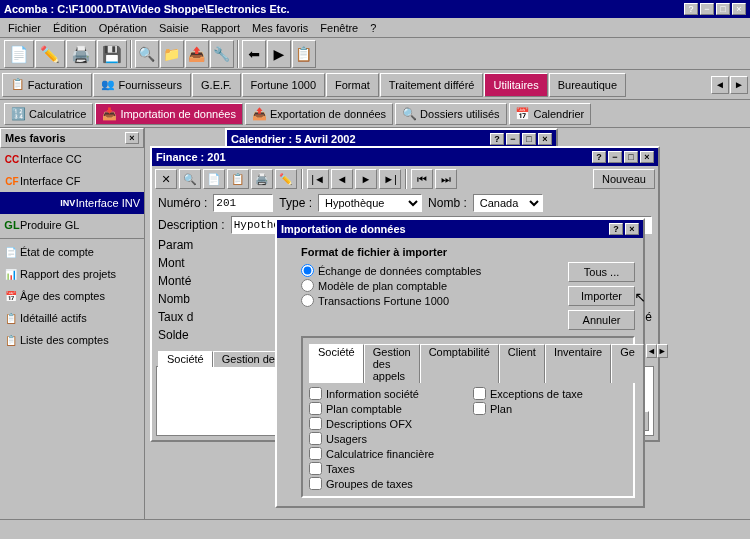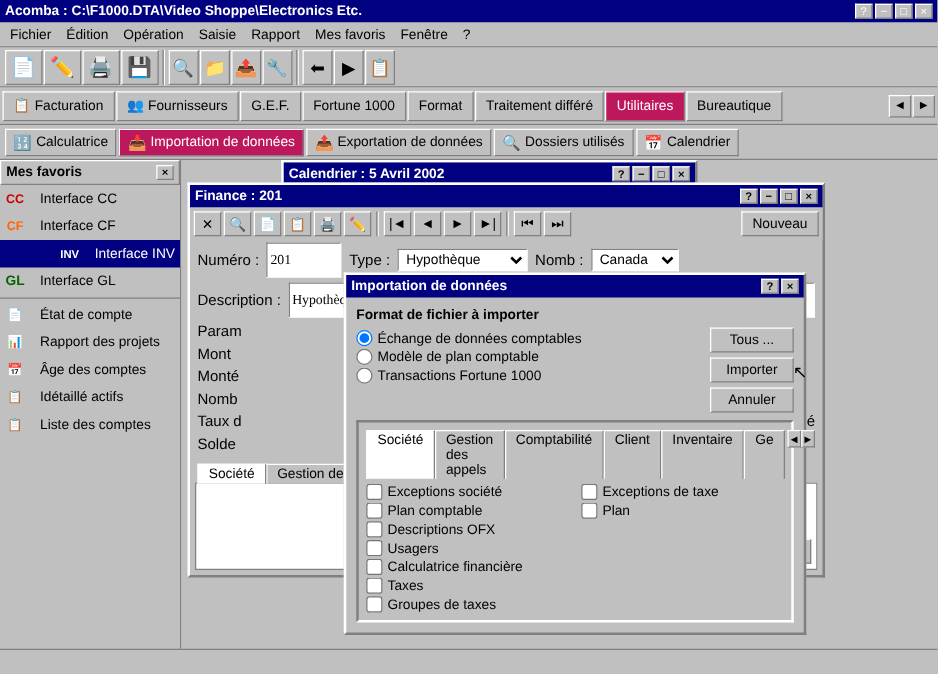--- a/index.html
+++ b/index.html
@@ -137,21 +137,21 @@
       display: flex;
       justify-content: space-between;
       align-items: center;
       height: 20px;
     }
     .sidebar-item {
       display: flex;
       align-items: center;
       padding: 2px 4px;
       cursor: pointer;
-      gap: 12px;
+      gap: 0;
       font-size: 11px;
       height: 22px;
     }
     .sidebar-item.active { background: #000080; color: white; justify-content: flex-end; }
     .sidebar-icon {
       width: 16px; height: 16px;
       display: flex; align-items: center; justify-content: center;
       font-size: 10px;
     }
     .sidebar-divider {
@@ -236,24 +236,24 @@
       display: flex;
       align-items: center;
       padding: 2px 6px;
       gap: 6px;
     }
     .form-label { font-size: 12px; white-space: nowrap; }
     .form-input {
       background: white;
       border: 1px solid;
       border-color: #808080 #ffffff #ffffff #808080;
-      height: 28px;
+      height: 18px;
       font-size: 11px;
       padding: 0 2px;
-      font-family: Liberation Serif, serif;
+      font-family: Liberation Mono, monospace;
     }
     .form-select {
       background: white;
       border: 1px solid;
       border-color: #808080 #ffffff #ffffff #808080;
       height: 18px;
       font-size: 11px;
       padding: 0 2px;
     }
     .fin-tabs {
@@ -294,20 +294,21 @@
       display: flex;
       justify-content: space-between;
       align-items: center;
       height: 18px;
       font-size: 11px;
       font-weight: bold;
     }
 
     .import-body {
       padding: 8px;
+      margin-left: 16px;
     }
     .import-section-label {
       font-size: 11px;
       font-weight: bold;
       margin-bottom: 4px;
     }
     .radio-row {
       display: flex;
       align-items: center;
       gap: 4px;
@@ -481,21 +482,21 @@
       <div class="sidebar-icon">
         <span style="color:#ffffff; font-weight:bold; font-size:9px;">INV</span>
       </div>
       <span>Interface INV</span>
     </div>
 
     <div class="sidebar-item">
       <div class="sidebar-icon">
         <span style="color:#006600; font-weight:bold; font-size:11px;">GL</span>
       </div>
-      <span>Interface GL</span>
+      <span>Produire GL</span>
     </div>
 
     <div class="sidebar-divider"></div>
 
     <div class="sidebar-item">
       <div class="sidebar-icon">📄</div>
       <span>État de compte</span>
     </div>
 
     <div class="sidebar-item">
@@ -676,21 +677,21 @@
             <div class="ck-tab">Client</div>
             <div class="ck-tab">Inventaire</div>
             <div class="ck-tab">Ge</div>
             <div class="nav-btn" style="width:14px; height:14px; margin-left:2px; font-size:9px;">◄</div>
             <div class="nav-btn" style="width:14px; height:14px; font-size:9px;">►</div>
           </div>
 
           <div class="checkbox-grid">
             <div class="ck-row">
               <input type="checkbox" style="">
-              <label>Exceptions société</label>
+              <label>Information société</label>
             </div>
             <div class="ck-row">
               <input type="checkbox" style="">
               <label>Exceptions de taxe</label>
             </div>
             <div class="ck-row">
               <input type="checkbox" style="">
               <label>Plan comptable</label>
             </div>
             <div class="ck-row">

